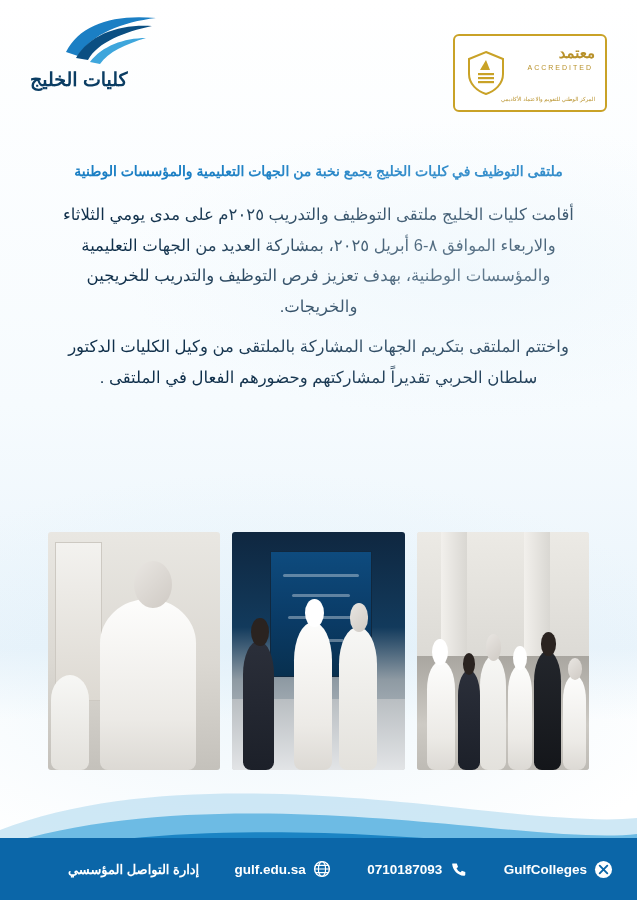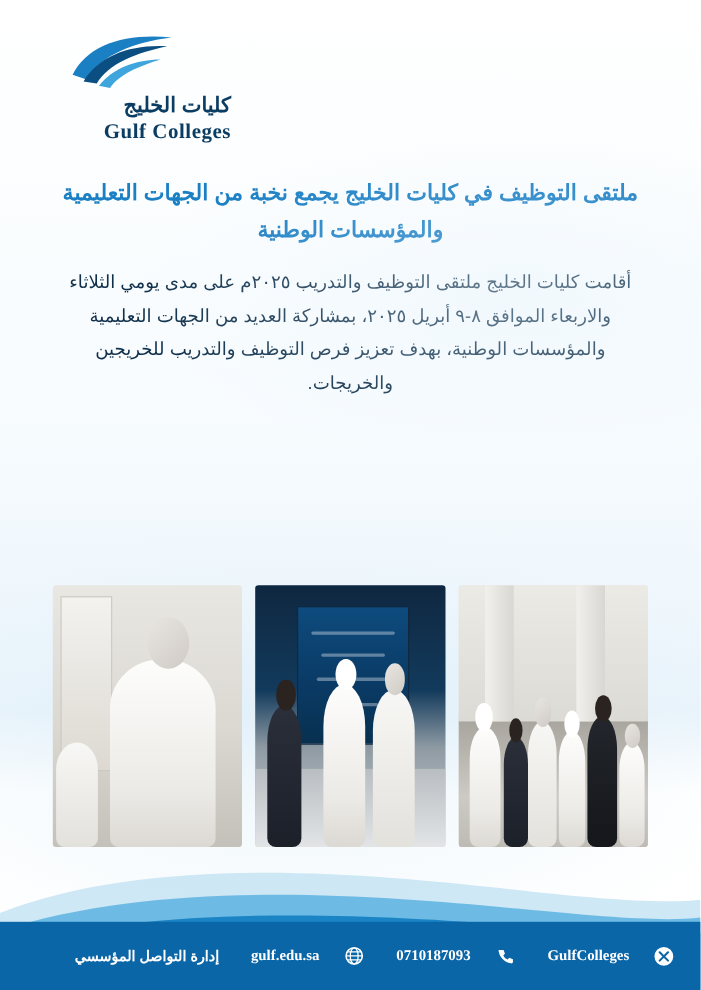--- a/index.html
+++ b/index.html
@@ -39,23 +39,23 @@
   }
 
   
   .header {
     position: relative;
     height: 150px;
   }
   .logo {
     position: absolute;
     left: 30px;
-    top: 28px;
+    top: 12px;
     width: 180px;
-    text-align: right;
+    text-align: left;
   }
   .logo-mark {
     width: 120px;
     height: 54px;
     margin: 0 auto;
     display: block;
   }
   .logo-ar {
     font-size: 19px;
     font-weight: bold;
@@ -119,21 +119,21 @@
     top: 14px;
     width: 42px;
     height: 46px;
   }
 
   
   .title {
     margin: 10px 52px 0 52px;
     text-align: center;
     color: #1b7fc4;
-    font-size: 20px;
+    font-size: 14px;
     font-weight: bold;
     line-height: 1.65;
     direction: rtl;
   }
 
   
   .body-text {
     margin: 16px 60px 0 60px;
     text-align: center;
     color: #0f2f4a;
@@ -249,26 +249,25 @@
     display: flex;
     align-items: center;
     justify-content: space-between;
     padding: 0 24px;
     box-sizing: border-box;
     direction: rtl;
   }
   .f-item {
     display: flex;
     align-items: center;
-    gap: 22px;
+    gap: 7px;
     color: #ffffff;
     font-size: 13.5px;
     font-weight: bold;
     white-space: nowrap;
-    font-family: Liberation Serif, serif;
   }
   .f-item .f-ico {
     display: inline-flex;
     align-items: center;
     justify-content: center;
     width: 19px;
     height: 19px;
   }
   .f-dept {
     color: #ffffff;
@@ -288,29 +287,43 @@
 
   <div class="header">
 
     <div class="logo">
       <svg class="logo-mark" viewBox="0 0 120 54">
         <path d="M6 40 C20 12, 54 2, 96 6 C62 10, 32 22, 18 44 Z" fill="#1b7fc4"></path>
         <path d="M16 46 C30 22, 60 12, 92 14 C64 20, 38 30, 28 48 Z" fill="#0b4f82"></path>
         <path d="M30 50 C42 34, 64 26, 86 26 C66 32, 48 40, 40 52 Z" fill="#3ea6dc"></path>
       </svg>
       <div class="logo-ar">كليات الخليج</div>
-      <div class="logo-en">Gulf Colleges</div>
-    </div>
-
+    </div>
+
+    <div class="seal">
+      <div class="seal-box">
+        <div class="seal-ar">معتمد</div>
+        <div class="seal-en">ACCREDITED</div>
+        <div class="seal-sub">المركز الوطني للتقويم والاعتماد الأكاديمي</div>
+        <svg class="seal-emblem" viewBox="0 0 42 46">
+          <path d="M21 2 L38 9 V24 C38 34 30 41 21 44 C12 41 4 34 4 24 V9 Z" fill="none" stroke="#c9a227" stroke-width="2"></path>
+          <path d="M21 10 L25 20 H15 Z" fill="#c9a227"></path>
+          <rect x="13" y="23" width="16" height="2.2" fill="#c9a227"></rect>
+          <rect x="13" y="27" width="16" height="2.2" fill="#c9a227"></rect>
+          <rect x="13" y="31" width="16" height="2.2" fill="#c9a227"></rect>
+        </svg>
+      </div>
+    </div>
   </div>
 
   <div class="title">ملتقى التوظيف في كليات الخليج يجمع نخبة من الجهات التعليمية والمؤسسات الوطنية</div>
 
   <div class="body-text">
-    <p>أقامت كليات الخليج ملتقى التوظيف والتدريب ٢٠٢٥م على مدى يومي الثلاثاء والاربعاء الموافق ٨-٩ أبريل ٢٠٢٥، بمشاركة العديد من الجهات التعليمية والمؤسسات الوطنية، بهدف تعزيز فرص التوظيف والتدريب للخريجين والخريجات.</p>
+    <p>أقامت كليات الخليج ملتقى التوظيف والتدريب ٢٠٢٥م على مدى يومي الثلاثاء والاربعاء الموافق ٨-6 أبريل ٢٠٢٥، بمشاركة العديد من الجهات التعليمية والمؤسسات الوطنية، بهدف تعزيز فرص التوظيف والتدريب للخريجين والخريجات.</p>
+    <p>واختتم الملتقى بتكريم الجهات المشاركة بالملتقى من وكيل الكليات الدكتور سلطان الحربي تقديراً لمشاركتهم وحضورهم الفعال في الملتقى .</p>
   </div>
 
   <div class="photos">
 
     <div class="photo p1">
       <div class="wall"></div>
       <div class="col" style="left:14%"></div>
       <div class="col" style="left:62%"></div>
       <div class="floor"></div>
       <div class="person thobe" style="left:6%;  width:16%; height:46%;"></div>

